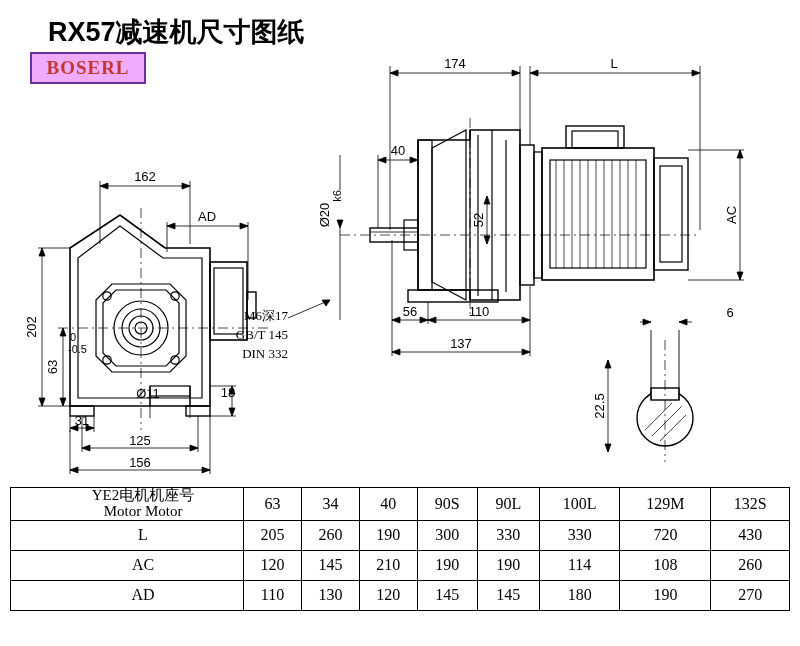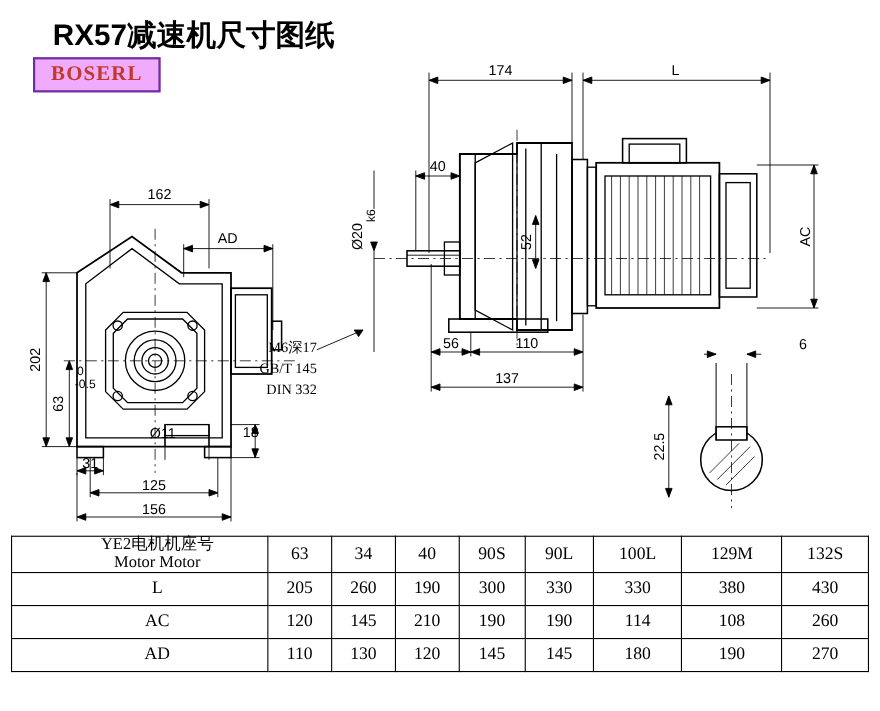--- a/index.html
+++ b/index.html
@@ -366,21 +366,21 @@
         <td>132S</td>
       </tr>
       <tr>
         <td class="rowhead">L</td>
         <td>205</td>
         <td>260</td>
         <td>190</td>
         <td>300</td>
         <td>330</td>
         <td>330</td>
-        <td>380</td>
+        <td>720</td>
         <td>430</td>
       </tr>
       <tr>
         <td class="rowhead">AC</td>
         <td>120</td>
         <td>145</td>
         <td>210</td>
         <td>190</td>
         <td>190</td>
         <td>114</td>

